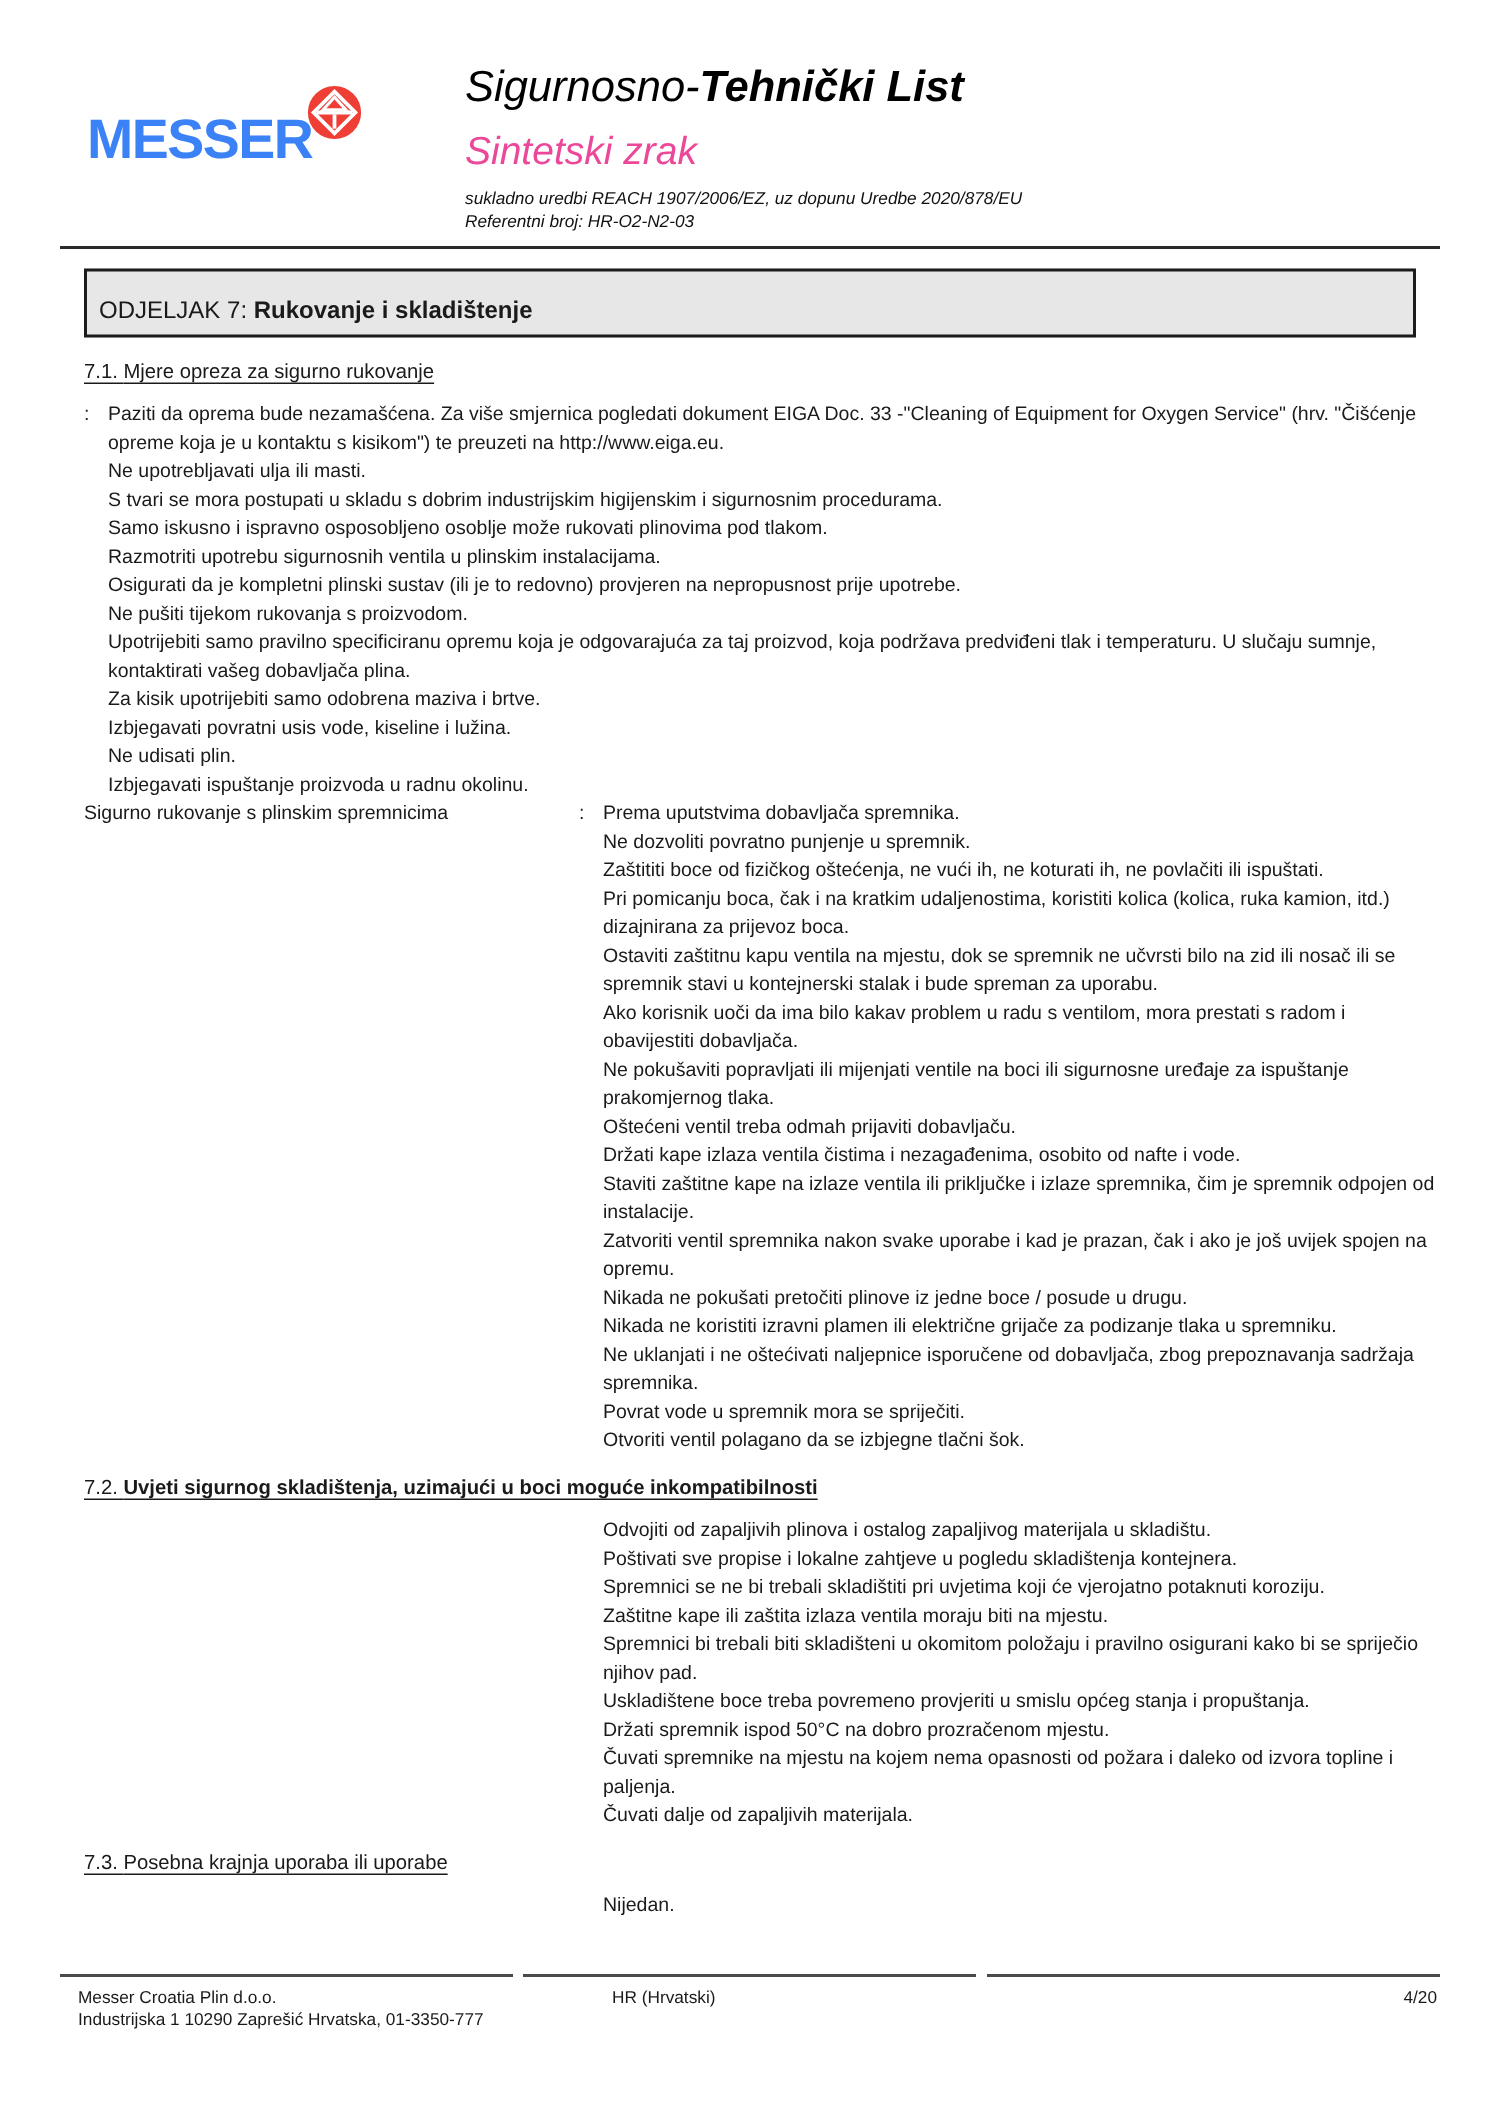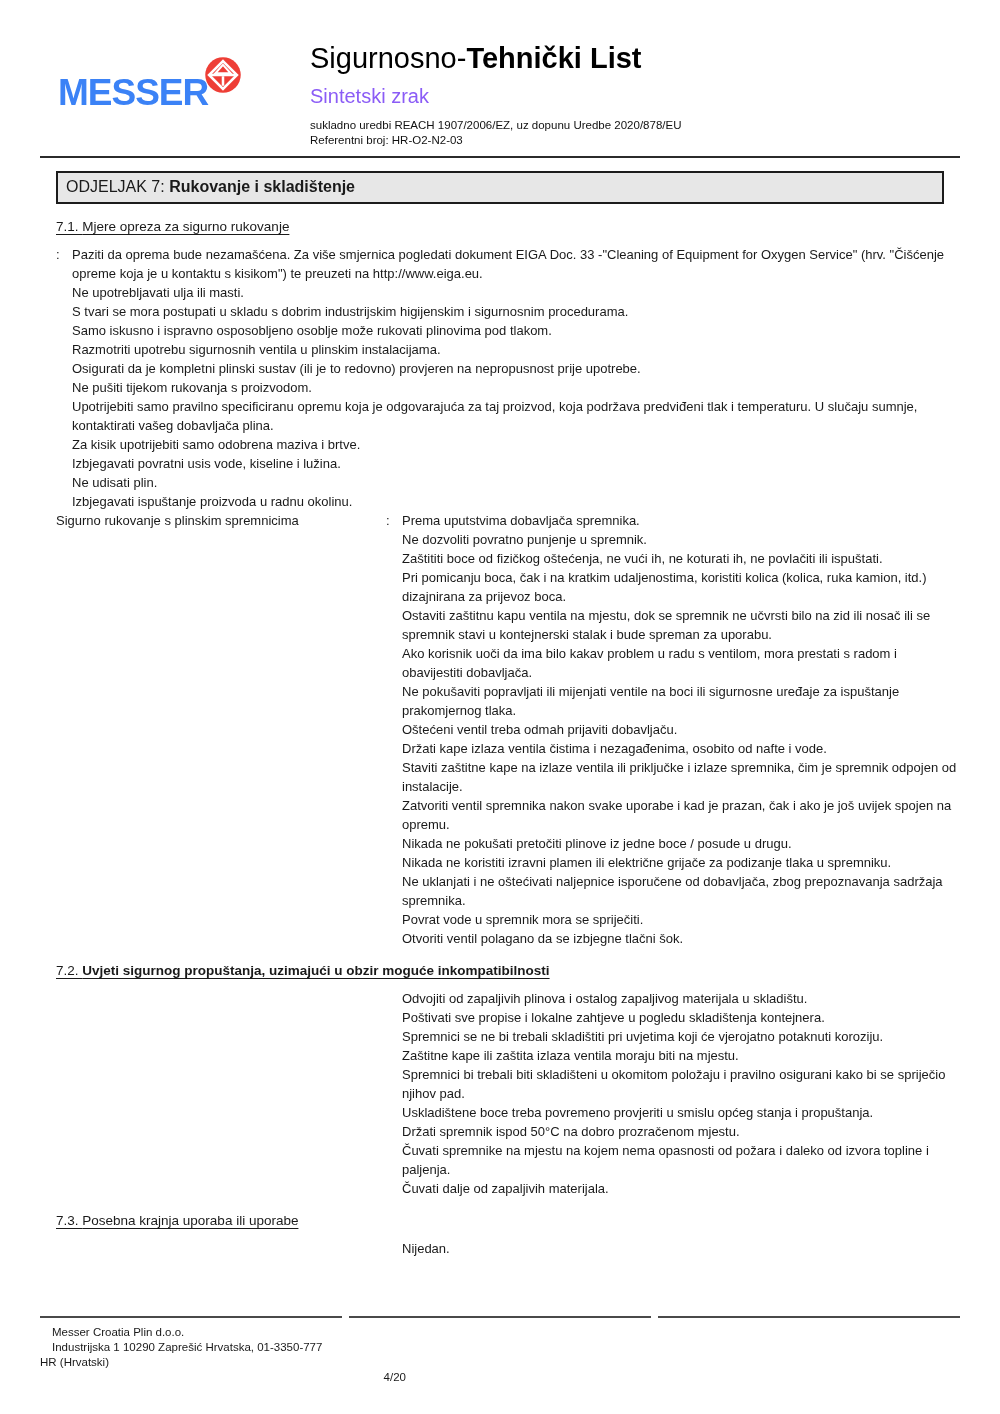--- a/index.html
+++ b/index.html
@@ -17,35 +17,35 @@
 
   
   .hdr { display: flex; padding-top: 42px; }
   .logo-col { width: 252px; padding-top: 30px; padding-left: 18px; flex-shrink: 0; }
   .logo { position: relative; display: inline-block; }
   .logo-text {
     font-size: 37px; font-weight: bold; letter-spacing: -1px;
     color: #3b82f6;
   }
   .logo-badge { position: absolute; top: -16px; right: -34px; width: 38px; height: 38px; }
-  .title-col { padding-left: 18px; }
+  .title-col { padding-left: 18px; font-style: italic; }
   .doc-title { font-size: 29px; font-weight: normal; color: #000; }
   .doc-title b { font-weight: bold; }
-  .product { font-size: 20px; margin-top: 10px; color: #8b5cf6; }
+  .product { font-size: 26px; margin-top: 10px; color: #ec4899; }
   .hdr-small { font-size: 11.5px; color: #111; line-height: 15px; }
   .hdr-small.first { margin-top: 10px; }
 
   .toprule { border-top: 2px solid #2b2b2b; margin-top: 8px; }
 
   
   .section-box {
     margin: 13px 16px 0 16px;
     border: 2px solid #1c1c1c;
     background: #e7e7e7;
-    padding: 5px 8px 6px 8px;
+    padding: 18px 8px 6px 8px;
     font-size: 16px;
   }
   .section-box .bold { font-weight: bold; }
 
   
   .subhead {
     margin: 15px 0 11px 16px;
     font-size: 13.5px;
     text-decoration: underline;
     text-underline-offset: 3px;
@@ -59,21 +59,21 @@
   .row .lines { flex: 1; white-space: pre-line; padding-right: 2px; }
 
   .nijedan { }
 
   
   .footer { position: absolute; left: 40px; right: 40px; top: 1316px; }
   .footer-rule {
     height: 2px;
     background: repeating-linear-gradient(90deg, #4a4a4a 0, #4a4a4a 302px, transparent 302px, transparent 309px);
   }
-  .footer-cols { display: flex; margin-top: 7px; font-size: 11.5px; line-height: 15px; flex-direction: column; }
+  .footer-cols { display: flex; margin-top: 7px; font-size: 11.5px; line-height: 15px; }
   .f-left { width: 40%; padding-left: 12px; }
   .f-center { width: 20%; }
   .f-right { width: 40%; text-align: right; padding-right: 2px; }
 </style>
 </head>
 <body>
 
 <div class="page">
 
   <div class="hdr">
@@ -133,21 +133,21 @@
 Držati kape izlaza ventila čistima i nezagađenima, osobito od nafte i vode.
 Staviti zaštitne kape na izlaze ventila ili priključke i izlaze spremnika, čim je spremnik odpojen od instalacije.
 Zatvoriti ventil spremnika nakon svake uporabe i kad je prazan, čak i ako je još uvijek spojen na opremu.
 Nikada ne pokušati pretočiti plinove iz jedne boce / posude u drugu.
 Nikada ne koristiti izravni plamen ili električne grijače za podizanje tlaka u spremniku.
 Ne uklanjati i ne oštećivati naljepnice isporučene od dobavljača, zbog prepoznavanja sadržaja spremnika.
 Povrat vode u spremnik mora se spriječiti.
 Otvoriti ventil polagano da se izbjegne tlačni šok.</div>
   </div>
 
-  <div class="subhead"><span>7.2. </span><span class="bold">Uvjeti sigurnog propuštanja, uzimajući u obzir moguće inkompatibilnosti</span></div>
+  <div class="subhead"><span>7.2. </span><span class="bold">Uvjeti sigurnog skladištenja, uzimajući u boci moguće inkompatibilnosti</span></div>
 
   <div class="row">
     <div class="label"></div>
     <div class="colon"></div>
     <div class="lines">Odvojiti od zapaljivih plinova i ostalog zapaljivog materijala u skladištu.
 Poštivati sve propise i lokalne zahtjeve u pogledu skladištenja kontejnera.
 Spremnici se ne bi trebali skladištiti pri uvjetima koji će vjerojatno potaknuti koroziju.
 Zaštitne kape ili zaštita izlaza ventila moraju biti na mjestu.
 Spremnici bi trebali biti skladišteni u okomitom položaju i pravilno osigurani kako bi se spriječio njihov pad.
 Uskladištene boce treba povremeno provjeriti u smislu općeg stanja i propuštanja.

